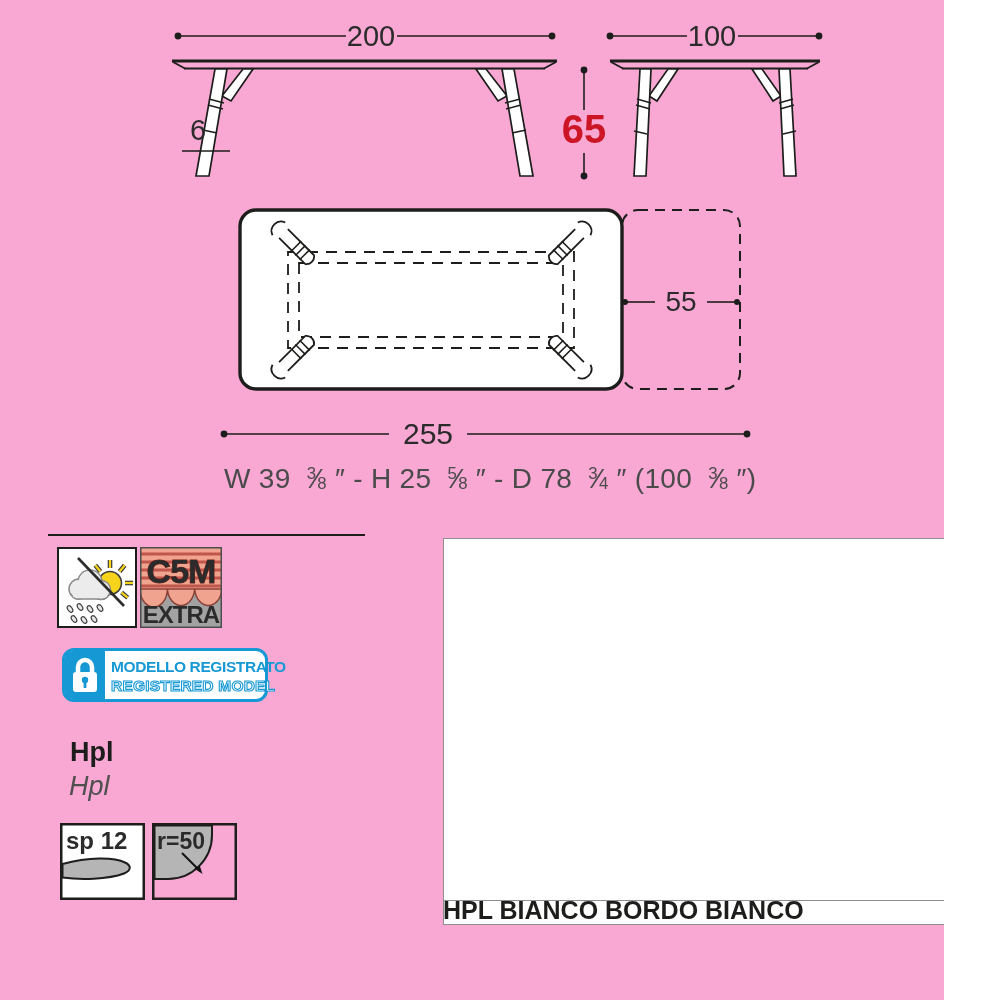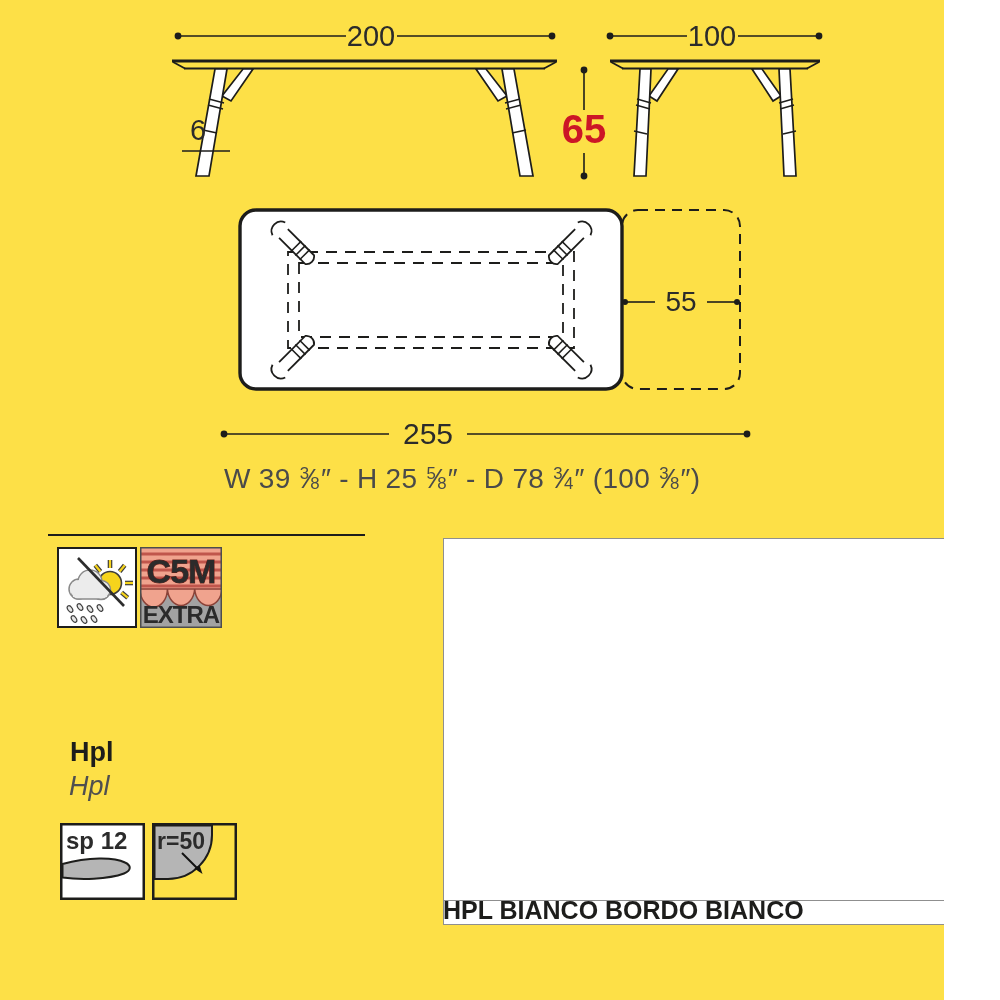--- a/index.html
+++ b/index.html
@@ -1,25 +1,25 @@
 <!DOCTYPE html>
 <html><head>
 <meta charset="utf-8">
 <style>
   html,body{margin:0;padding:0;background:#fff;}
-  #sheet{position:relative;width:944px;height:1000px;background:#fde047;overflow:hidden;
+  #sheet{position:relative;width:944px;height:1000px;background:#f9a8d4;overflow:hidden;
          font-family:"Liberation Sans",sans-serif;color:#1d1d1b;}
   #drawing{position:absolute;left:0;top:0;}
   svg text{font-family:"Liberation Sans",sans-serif;fill:#2b2b2b;}
   .dimnum{font-size:29px;}
   .dim65{font-size:40px;font-weight:bold;fill:#cc1626;}
   
   #imperial{position:absolute;left:224px;top:462px;font-size:28px;color:#4a4a4a;
             letter-spacing:.3px;white-space:nowrap;}
-  #imperial .frac{display:inline-block;margin:0 1px;}
+  #imperial .frac{display:inline-block;margin:0 8px;}
   #imperial .fn{font-size:.6em;vertical-align:.55em;}
   #imperial .fd{font-size:.6em;vertical-align:-.08em;}
   #imperial .sl{font-size:1.02em;margin:0 -2px;}
   
   #divider{position:absolute;left:48px;top:534px;width:317px;height:2px;background:#1d1d1b;}
   .iconbox{position:absolute;}
   
   #regbadge{position:absolute;left:62px;top:648px;width:206px;height:54px;
             border:3px solid #1698d4;border-radius:12px;box-sizing:border-box;
             display:flex;align-items:stretch;background:#fff;}
@@ -216,20 +216,34 @@
         <line x1="0" y1="31" x2="82" y2="31"></line>
       <line x1="0" y1="39" x2="82" y2="39"></line>
     </g>
     <rect x="0" y="42" width="82" height="39" fill="#a2a2a2"></rect>
     <path d="M0,42 A13.7,18 0 0 0 27.4,42 A13.7,18 0 0 0 54.7,42 A13.7,18 0 0 0 82,42 Z" fill="#f0a38e" stroke="#8a4238" stroke-width="1.5"></path>
     <text x="41" y="36" text-anchor="middle" font-size="34" font-weight="bold" letter-spacing="-1" fill="#c9202b" stroke="#6b1b14" stroke-width="0.9" style="paint-order:stroke;">C5M</text>
     <text x="41" y="76" text-anchor="middle" font-size="24" font-weight="bold" letter-spacing="-1" fill="#3d3d3d">EXTRA</text>
     <rect x="0.75" y="0.75" width="80.5" height="79.5" fill="none" stroke="#4d4d4d" stroke-width="1.5"></rect>
   </svg>
 
+  <div id="regbadge">
+    <div class="lockblock">
+      <svg width="30" height="40" viewBox="0 0 30 40">
+        <path d="M8,18 V12 A7,7 0 0 1 22,12 V18" fill="none" stroke="#fff" stroke-width="4.5"></path>
+        <rect x="3" y="17" width="24" height="20" rx="3" fill="#fff"></rect>
+        <circle cx="15" cy="25" r="3.2" fill="#1698d4"></circle>
+        <rect x="13.6" y="25" width="2.8" height="8" fill="#1698d4"></rect>
+      </svg>
+    </div>
+    <div class="texts">
+      <div class="l1">MODELLO REGISTRATO</div>
+      <div class="l2">REGISTERED MODEL</div>
+    </div>
+  </div>
 
   <div id="hpl-bold">Hpl</div>
   <div id="hpl-italic">Hpl</div>
 
   <svg class="iconbox" style="left:60px;top:823px;" width="85" height="77" viewBox="0 0 85 77">
     <rect x="1.25" y="1.25" width="82.5" height="74.5" fill="#fff" stroke="#1d1d1b" stroke-width="2.5"></rect>
     <path d="M2.5,41 C28,34 54,34 65,39.5 C71.5,42.5 71.5,47.5 64,50.5 C48,56.5 20,57 2.5,54.5 Z" fill="#b5b5b5" stroke="#1d1d1b" stroke-width="2"></path>
     <text x="6" y="26" font-size="24" font-weight="bold" fill="#111">sp 12</text>
   </svg>
 

